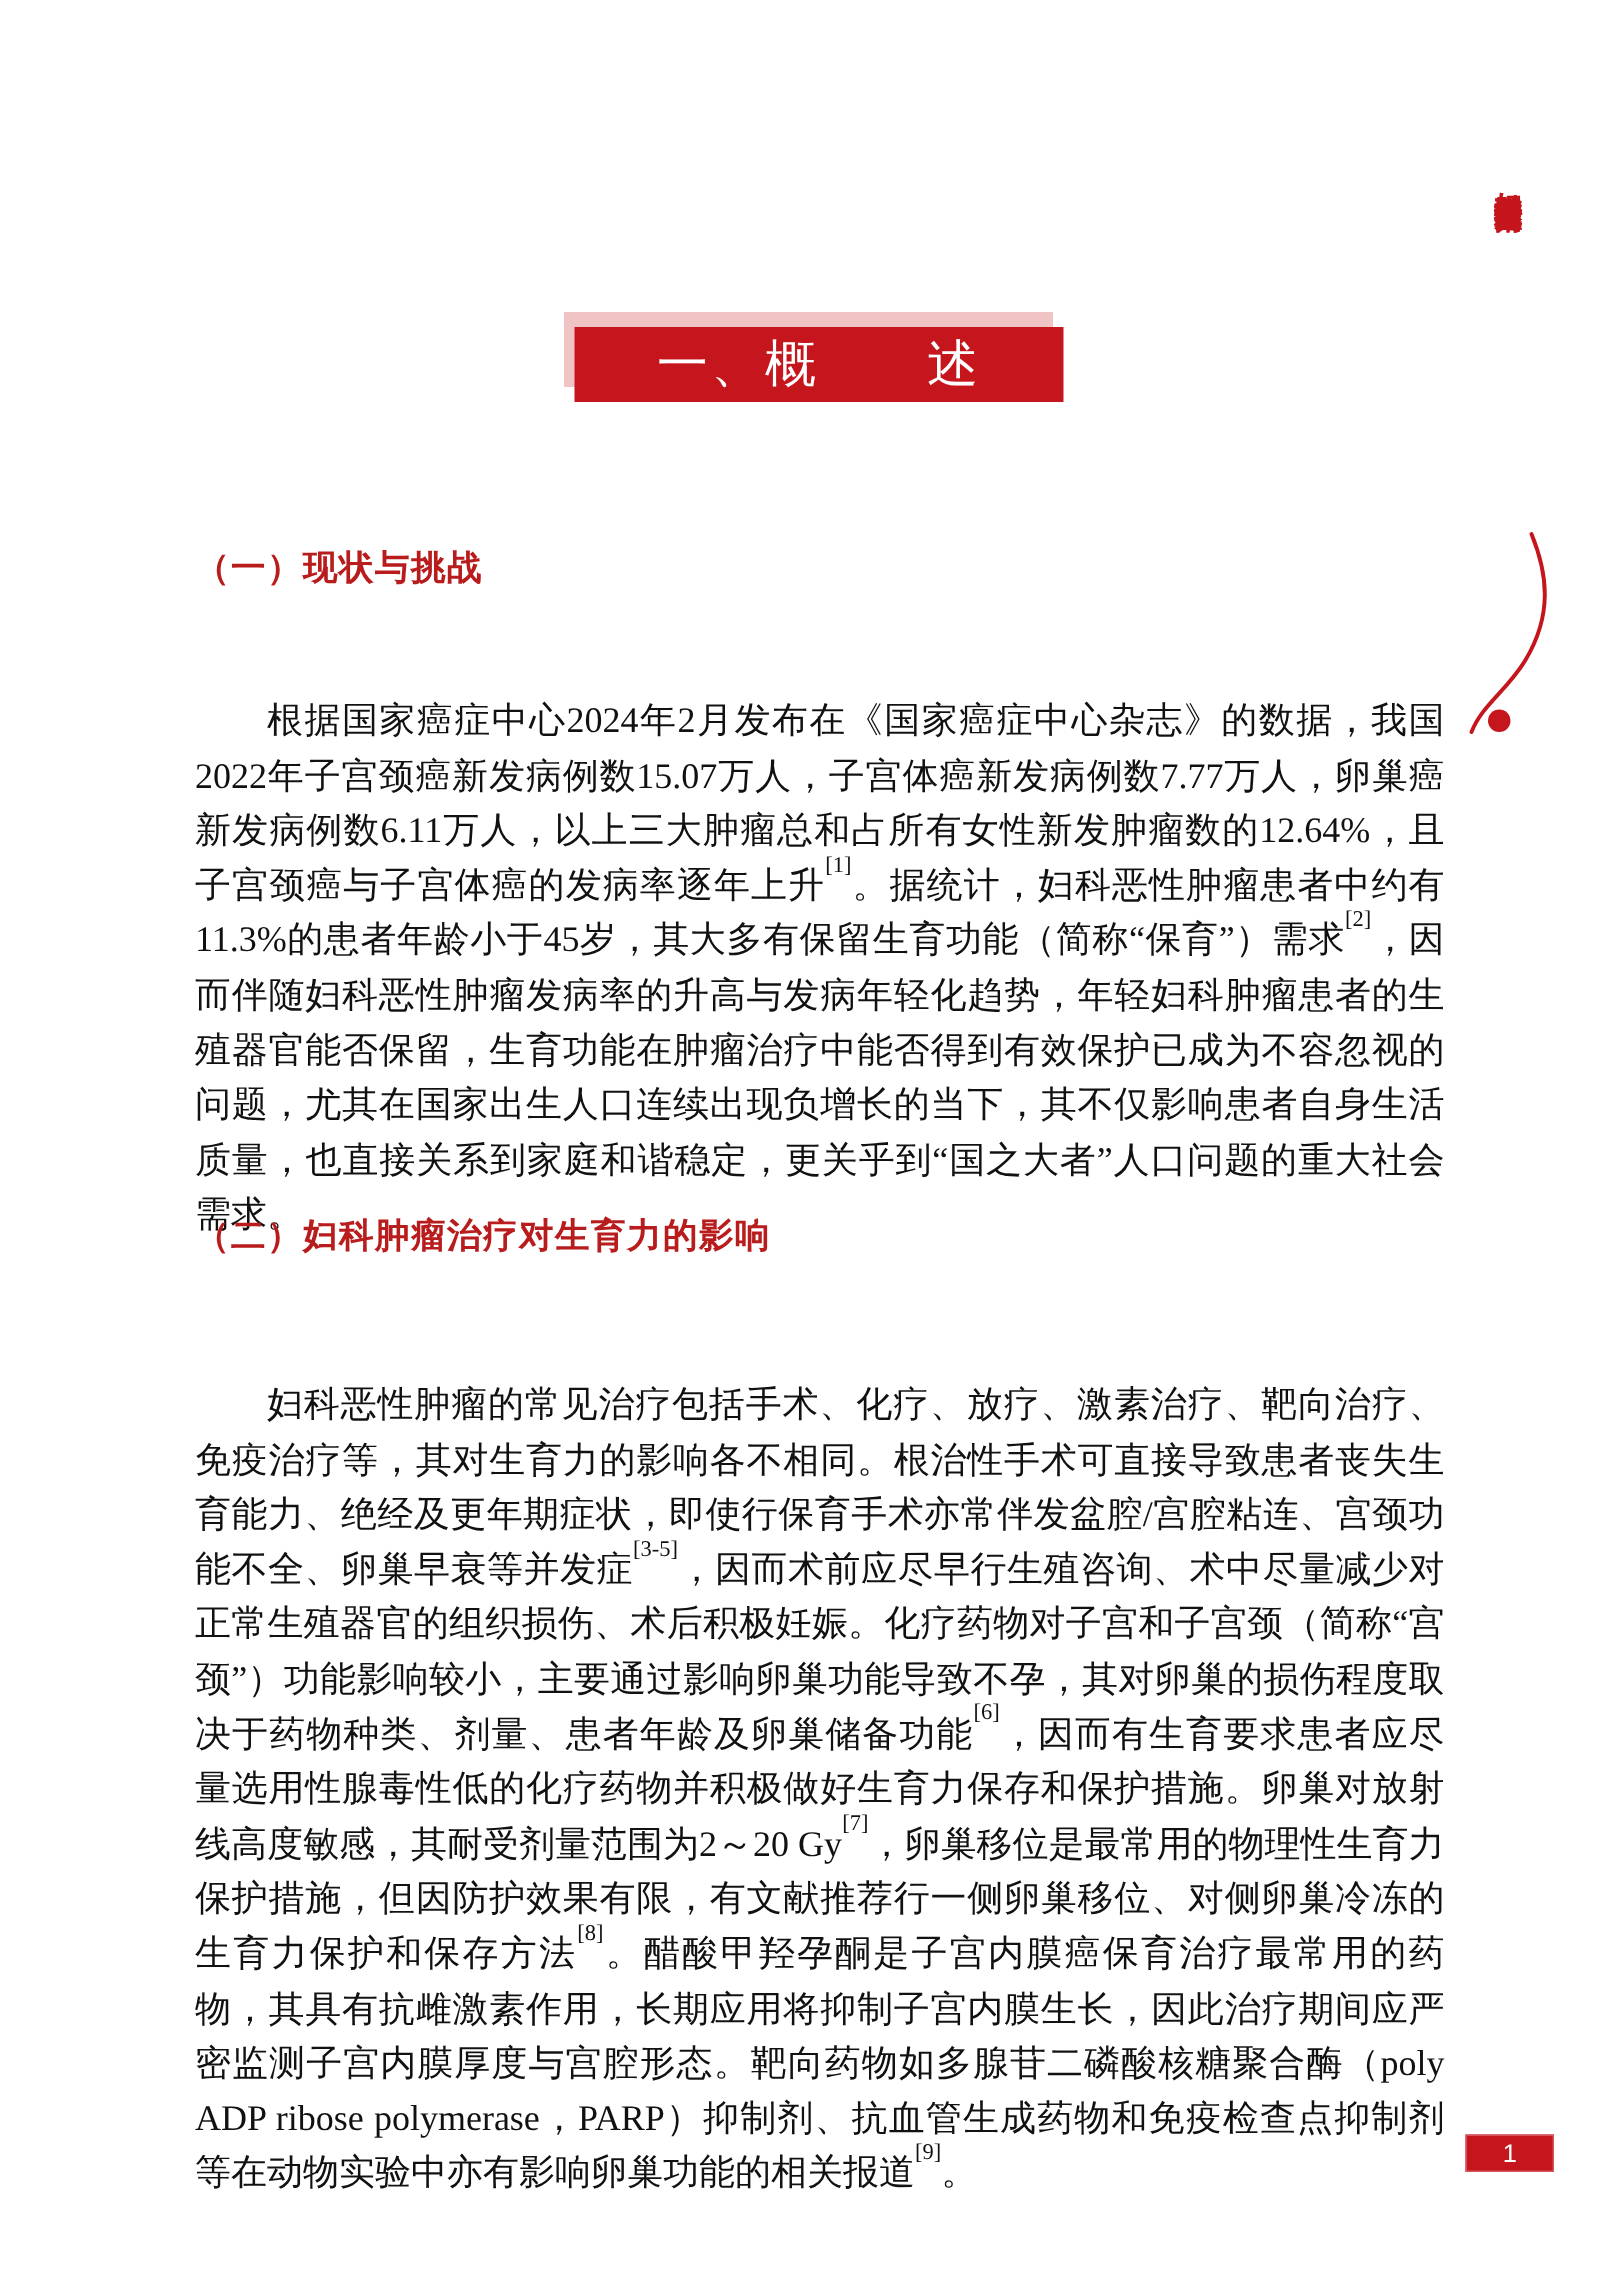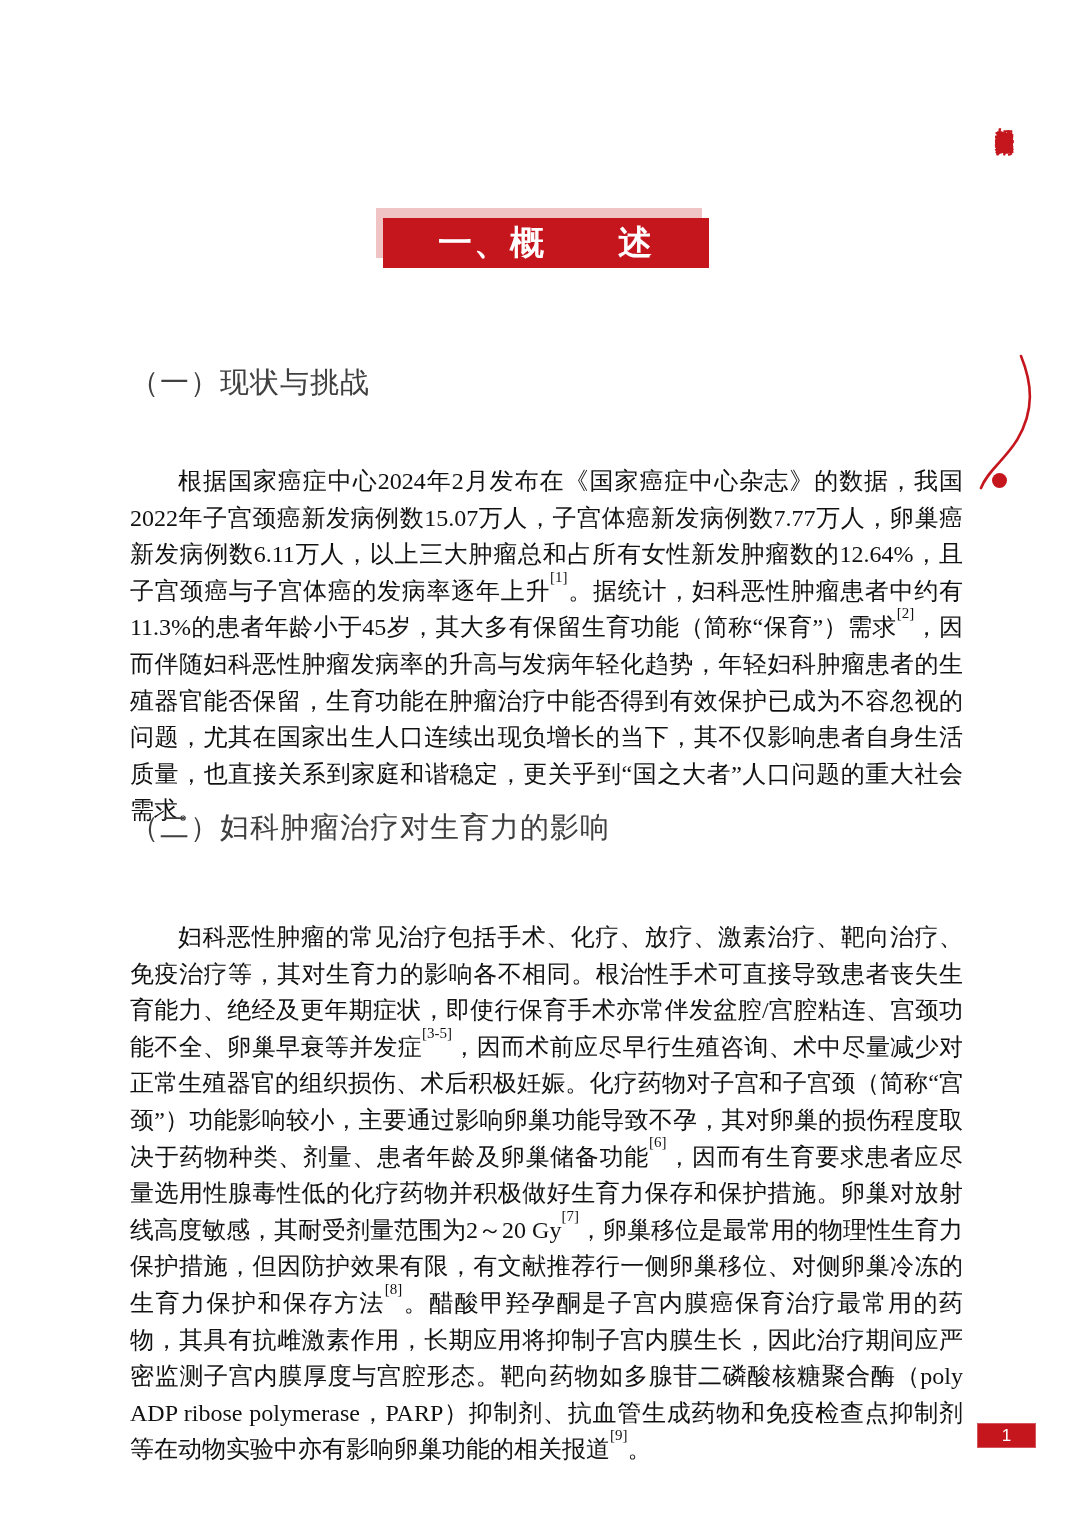--- a/index.html
+++ b/index.html
@@ -19,40 +19,40 @@
     width: 326px; height: 50px;
     background: #f0c3c5;
   }
   .banner {
     position: absolute; left: 383px; top: 218px;
     width: 326px; height: 50px;
     background: #c5161e;
     display: flex; align-items: center; justify-content: center;
   }
   .banner span {
-    color: #ffffff; font-weight: bold; font-size: 34px;
+    color: #ffffff; font-weight: normal; font-size: 34px;
     letter-spacing: 2px; white-space: pre;
   }
 
   
   .vtitle {
     position: absolute; left: 992px; top: 114px;
     writing-mode: vertical-rl; text-orientation: upright;
     font-weight: bold; font-size: 18.5px; letter-spacing: 0.5px;
     color: #c5161e;
   }
   .flourish { position: absolute; left: 975px; top: 348px; }
   .flourish-dot {
     position: absolute; left: 992px; top: 473px;
     width: 15px; height: 15px; border-radius: 50%;
     background: #c5161e;
   }
   h2.sec {
-    margin: 0; font-size: 29px; font-weight: normal;
-    color: #404040; letter-spacing: 1px;
+    margin: 0; font-size: 23px; font-weight: bold;
+    color: #b91c1c; letter-spacing: 1px;
   }
   #heading-1 { position: absolute; left: 130px; top: 363px; }
   #heading-2 { position: absolute; left: 130px; top: 808px; }
   p.body-par {
     position: absolute; left: 130px; width: 833px;
     margin: 0; font-size: 24px; line-height: 36.6px;
     text-align: justify; text-indent: 2em; color: #111;
   }
   #par-1 { top: 463px; }
   #par-2 { top: 883px; margin-top: 36px; }

